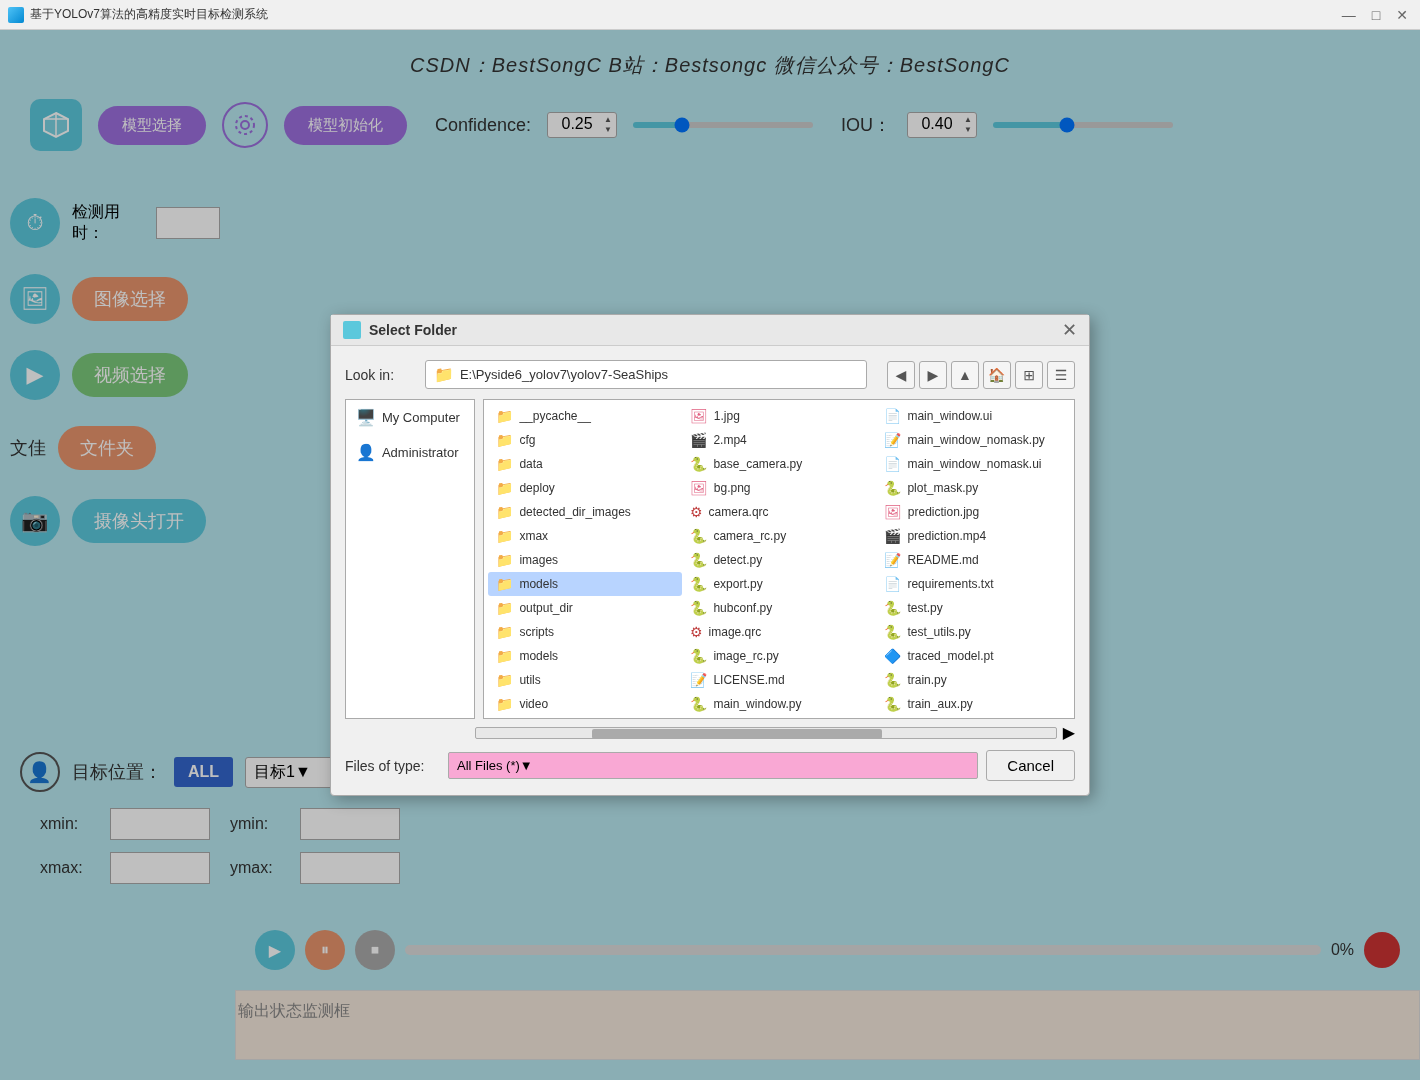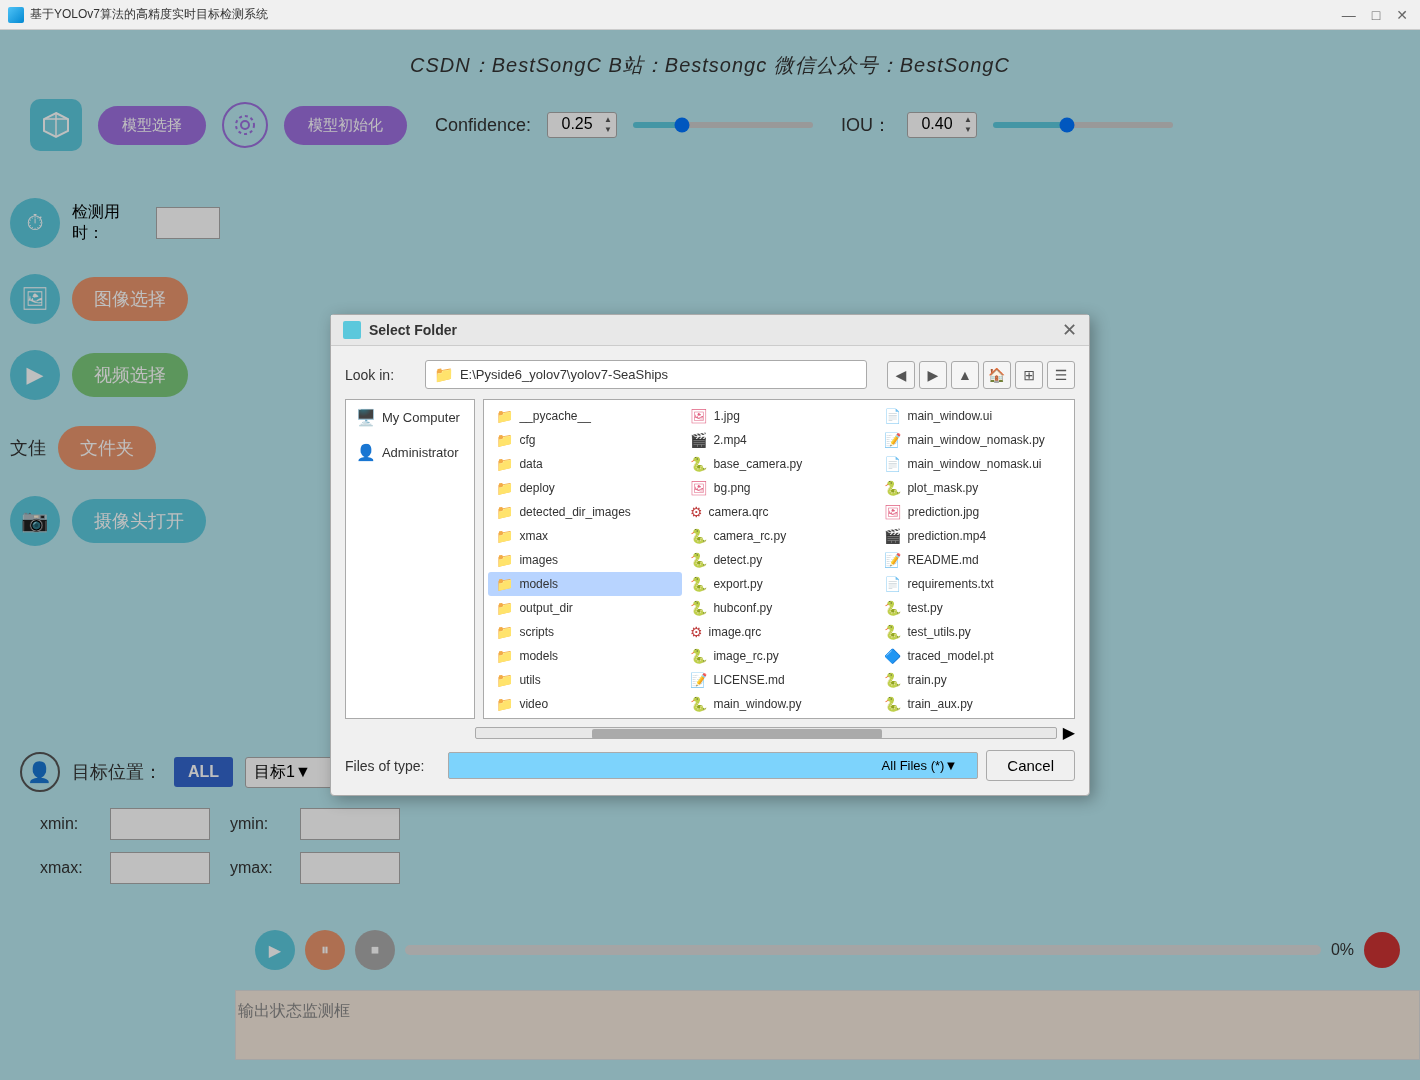--- a/index.html
+++ b/index.html
@@ -529,27 +529,27 @@
       margin-top: 8px;
     }
     .filetype-label {
       font-size: 14px;
       color: #333;
       min-width: 95px;
     }
     .filetype-select {
       flex: 1;
       border: 1px solid #aaa;
-      padding: 5px 20px;
+      padding: 5px 8px;
       font-size: 13px;
-      background: #7dd3fc;
-      cursor: pointer;
-      display: flex;
-      align-items: center;
-      justify-content: flex-end;
+      background: #f9a8d4;
+      cursor: pointer;
+      display: flex;
+      align-items: center;
+      justify-content: flex-start;
       border-radius: 2px;
     }
     .btn-cancel {
       background: #f0f0f0;
       border: 1px solid #aaa;
       padding: 6px 20px;
       font-size: 15px;
       cursor: pointer;
       border-radius: 3px;
       min-width: 80px;

